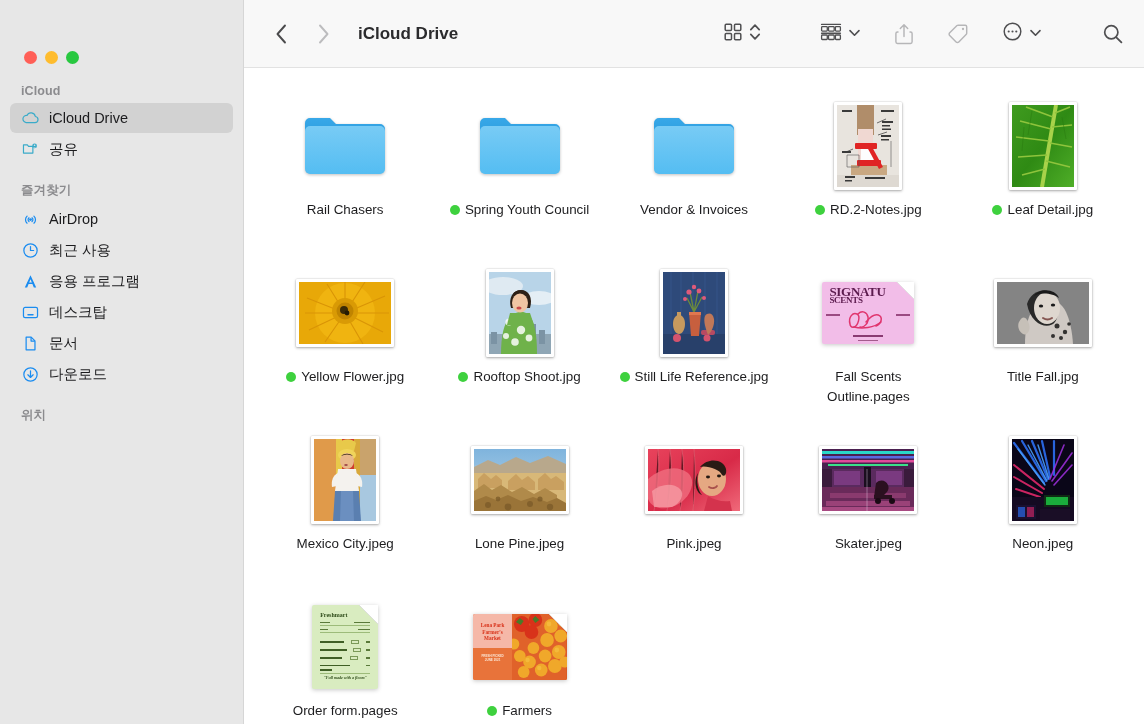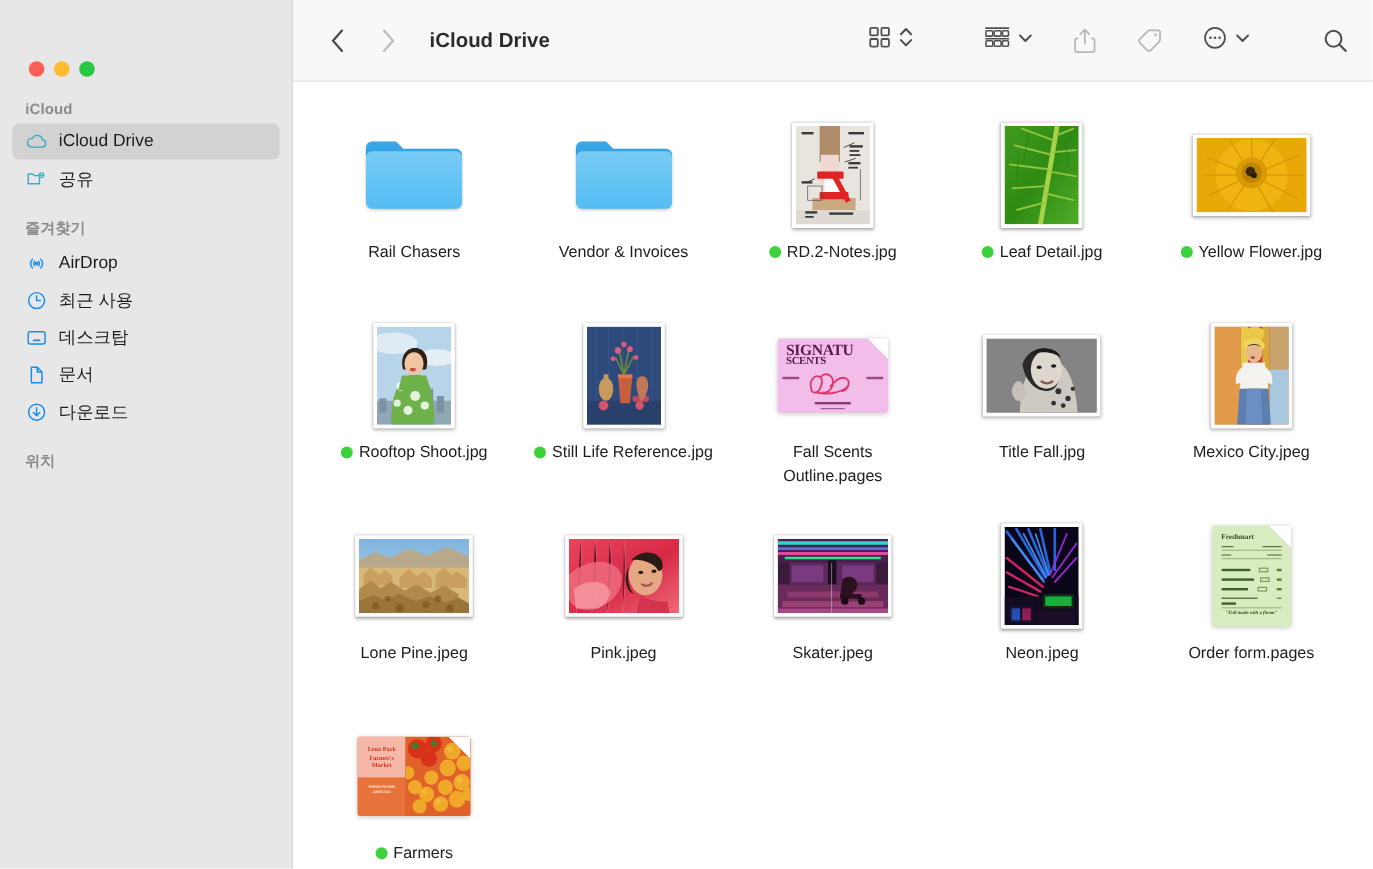--- a/index.html
+++ b/index.html
@@ -270,20 +270,29 @@
     <div class="sb-item">
       <span class="sb-ico">
         <svg width="19" height="19" viewBox="0 0 20 20">
           <circle cx="10" cy="10" r="7" fill="none" stroke="#1a8cf0" stroke-width="1.3"></circle>
           <path d="M10 5.8V10h3.3" fill="none" stroke="#1a8cf0" stroke-width="1.3" stroke-linecap="round"></path>
         </svg>
       </span>
       <span class="sb-label">최근 사용</span>
     </div>
 
+    <div class="sb-item">
+      <span class="sb-ico">
+        <svg width="19" height="19" viewBox="0 0 20 20">
+          <path d="M10 3.4 16 16.2h-2.5L10 7.6 6.5 16.2H4z" fill="#1a8cf0"></path>
+          <rect x="6.3" y="11.1" width="7.4" height="1.5" rx="0.6" fill="#1a8cf0"></rect>
+        </svg>
+      </span>
+      <span class="sb-label">응용 프로그램</span>
+    </div>
 
     <div class="sb-item">
       <span class="sb-ico">
         <svg width="19" height="19" viewBox="0 0 20 20">
           <rect x="2.6" y="4.6" width="14.8" height="10.8" rx="1.8" fill="none" stroke="#1a8cf0" stroke-width="1.3"></rect>
           <rect x="6.6" y="11.6" width="6.8" height="1.5" rx="0.7" fill="#1a8cf0"></rect>
         </svg>
       </span>
       <span class="sb-label">데스크탑</span>
     </div>
@@ -446,20 +455,33 @@
                 <rect x="3" y="13" width="80" height="48" rx="5" fill="url(#fBody)"></rect>
               </svg>
             </div>
           </div>
           <div class="label-box">
             <span>Rail Chasers</span>
           </div>
         </div>
 
 
+        <div class="cell">
+          <div class="thumb-box">
+            <div class="folder">
+              <svg width="86" height="66" viewBox="0 0 86 66">
+                <path d="M3 10a5 5 0 0 1 5-5h20l6 6h44a5 5 0 0 1 5 5v4H3z" fill="url(#fTop)"></path>
+                <rect x="3" y="13" width="80" height="48" rx="5" fill="url(#fBody)"></rect>
+              </svg>
+            </div>
+          </div>
+          <div class="label-box">
+            <span class="tagdot"></span><span>Spring Youth Council</span>
+          </div>
+        </div>
 
         <div class="cell">
           <div class="thumb-box">
             <div class="folder">
               <svg width="86" height="66" viewBox="0 0 86 66">
                 <path d="M3 10a5 5 0 0 1 5-5h20l6 6h44a5 5 0 0 1 5 5v4H3z" fill="url(#fTop)"></path>
                 <rect x="3" y="13" width="80" height="48" rx="5" fill="url(#fBody)"></rect>
               </svg>
             </div>
           </div>

